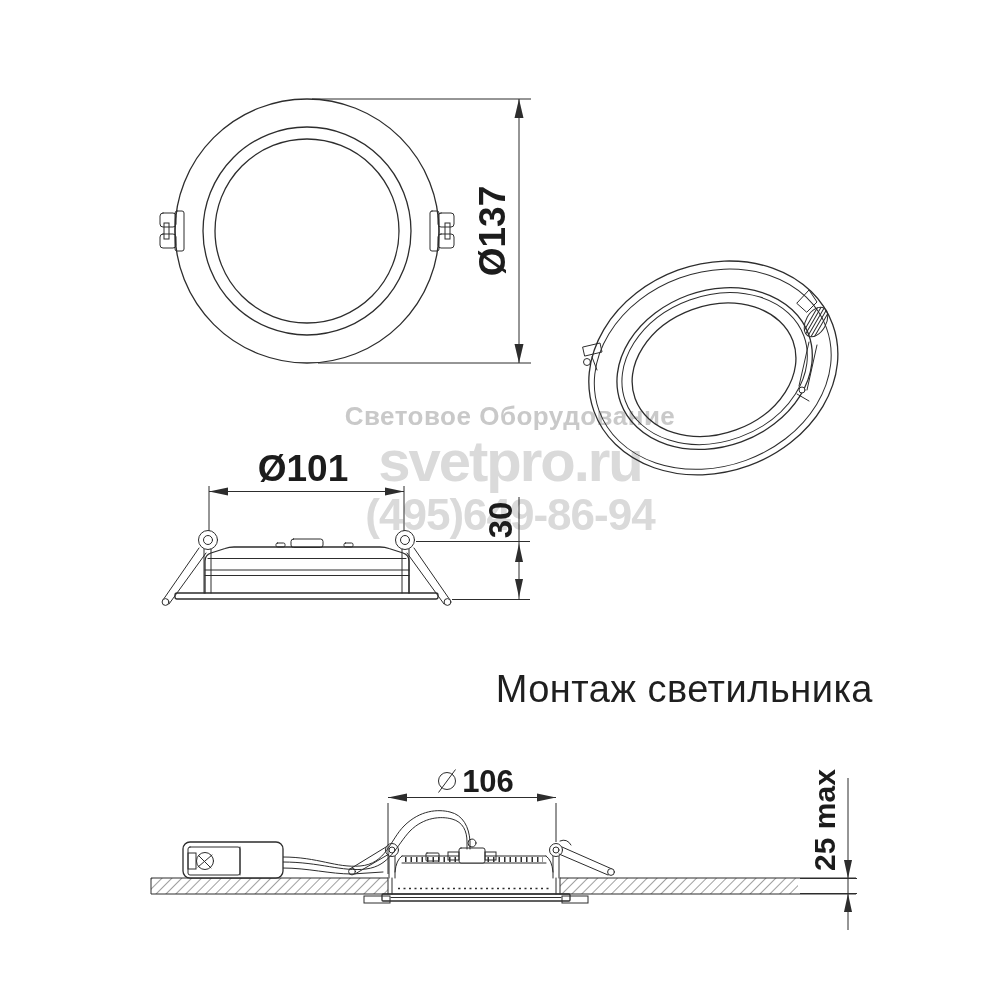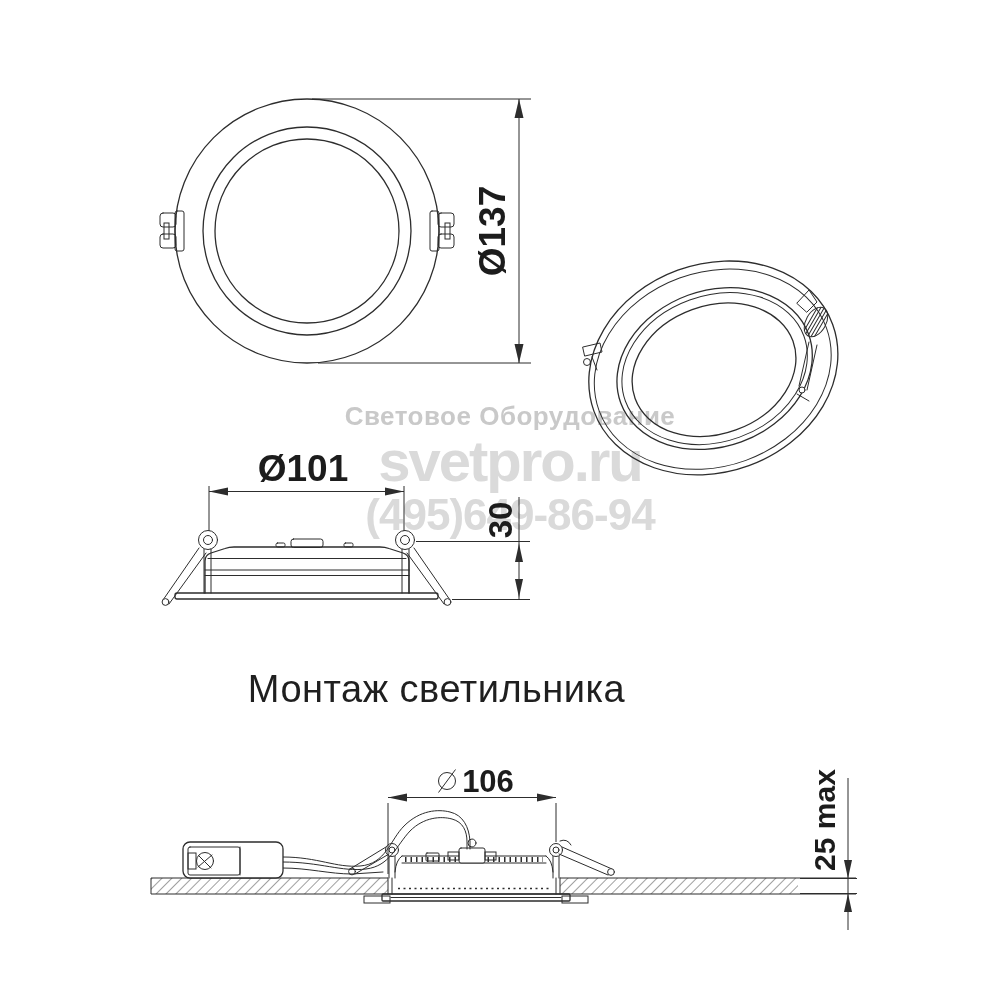--- a/index.html
+++ b/index.html
@@ -60,21 +60,21 @@
     fill: var(--dim-text, #1c1c1c);
     stroke: none;
     font-family: "Liberation Sans", sans-serif;
     font-weight: 700;
   }
 
   .heading {
     position: absolute;
     top: 668px; left: 0;
     width: 873px;
-    text-align: center;
+    text-align: right;
     z-index: 3;
     font-size: 38px;
     font-weight: 400;
     letter-spacing: 0.5px;
     color: #1f1f1f;
   }
 </style>
 </head>
 <body>
 

